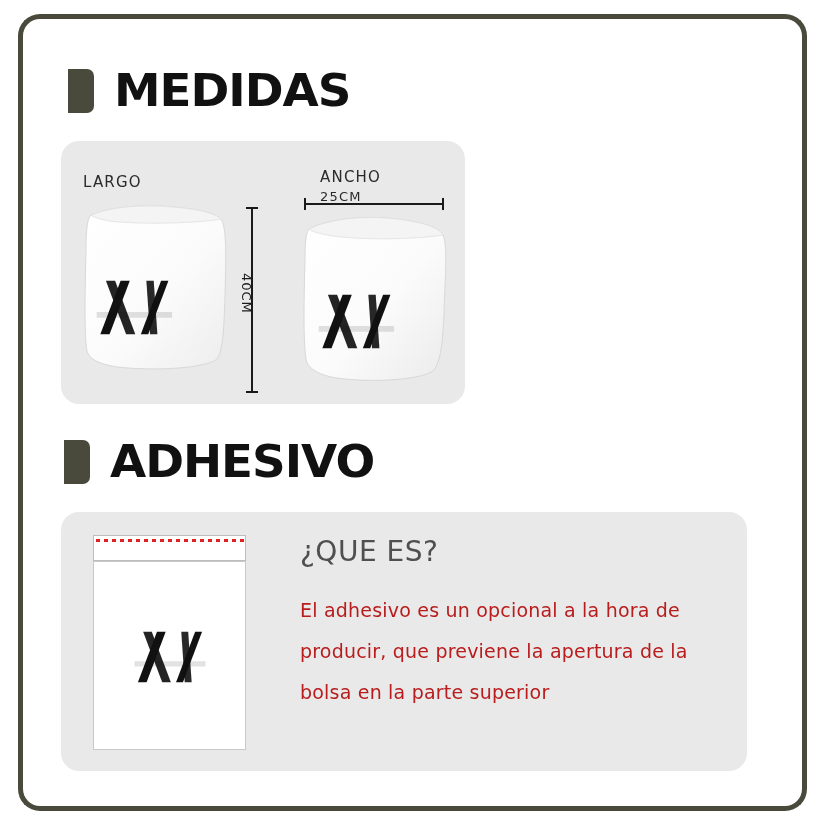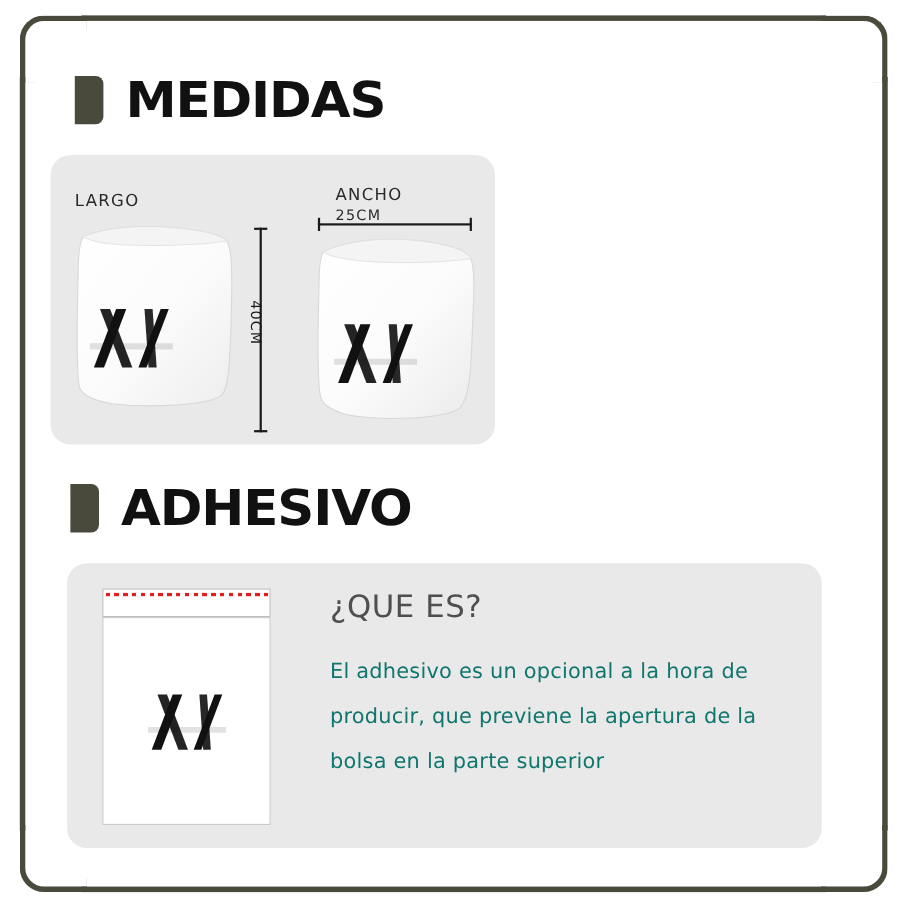--- a/index.html
+++ b/index.html
@@ -90,21 +90,21 @@
     white-space: nowrap;
   }
 
   
   .card {
     position: absolute;
     background: #e9e9e9;
     border-radius: 18px;
   }
   #measures-card {
-    left: 46px;
+    left: 61px;
     top: 141px;
     width: 404px;
     height: 263px;
   }
 
   .dim-label {
     position: absolute;
     font-family: "DejaVu Sans", sans-serif;
     font-size: 15px;
     letter-spacing: 1.2px;
@@ -194,21 +194,21 @@
   .adh-q {
     font-family: "DejaVu Sans", sans-serif;
     font-size: 28px;
     color: #4f4f4f;
     letter-spacing: 0.5px;
     margin-bottom: 22px;
   }
   .adh-p {
     font-family: "DejaVu Sans", sans-serif;
     font-size: 19px;
-    color: #0f766e;
+    color: #b91c1c;
     line-height: 2.15;
     letter-spacing: 0.2px;
   }
 </style>
 </head>
 <body>
 
 <div class="frame">
   <div class="corner tl"></div>
   <div class="corner tr"></div>

